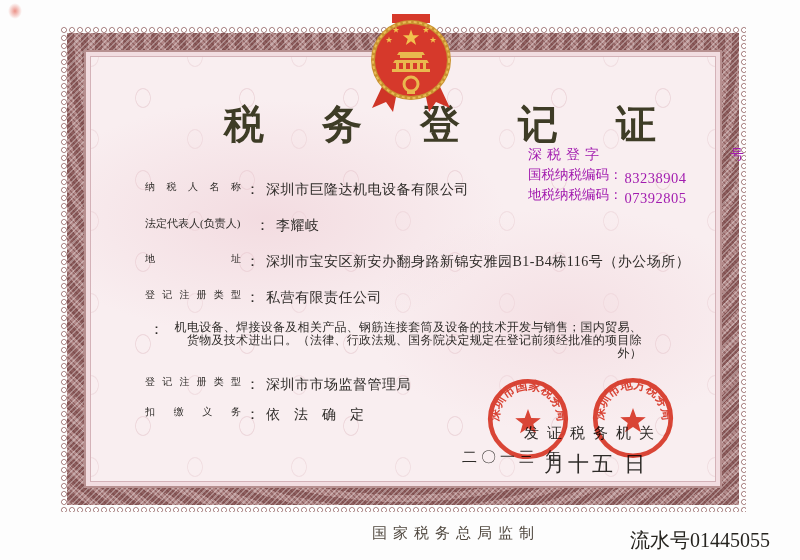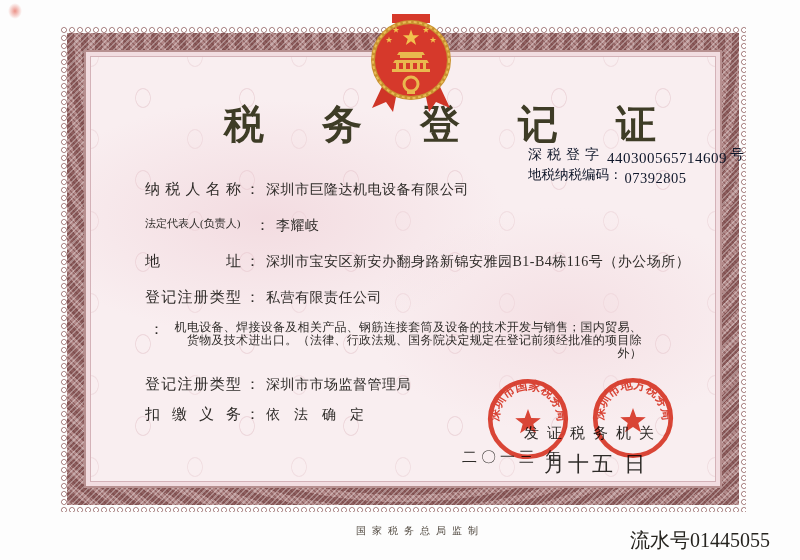--- a/index.html
+++ b/index.html
@@ -31,50 +31,50 @@
     background:radial-gradient(ellipse at center,rgba(221,58,40,.55),rgba(221,58,40,0) 70%);}
 
   
   .emblem{position:absolute;left:366px;top:14px;width:90px;height:102px;z-index:6;}
 
   
   .title{position:absolute;left:200px;top:97px;width:430px;text-align:center;z-index:3;
     font-size:40px;font-weight:700;color:#3e3c26;letter-spacing:24px;text-indent:24px;white-space:nowrap;}
 
   
-  .regblock{position:absolute;left:528px;top:146px;width:216px;z-index:3;color:#0f172a;}
+  .regblock{position:absolute;left:528px;top:146px;width:216px;z-index:3;color:#a21caf;}
   .regline1{display:flex;justify-content:space-between;align-items:flex-start;}
   .regprefix{font-size:14px;letter-spacing:5px;white-space:nowrap;}
   .regnum{font-size:15px;transform:translateY(4px);letter-spacing:.5px;}
   .regsuffix{font-size:14px;}
   .codeline{margin-top:1px;white-space:nowrap;}
   .codelabel{font-size:13.5px;}
   .codeval{font-size:14.5px;display:inline-block;transform:translateY(4px);margin-left:2px;letter-spacing:.5px;}
 
   
   .row{position:absolute;left:145px;width:575px;display:flex;align-items:flex-start;color:#2e2b28;z-index:3;}
-  .flabel{display:inline-block;width:96px;font-size:15px;text-align:justify;text-align-last:justify;flex:none;}
+  .flabel{display:inline-block;width:96px;font-size:10px;text-align:justify;text-align-last:justify;flex:none;}
   .flabel.compact{width:106px;font-size:11px;text-align:left;text-align-last:left;letter-spacing:0;}
   .fcolon{flex:none;font-size:15px;margin:0 6px 0 4px;}
   .fvalue{font-size:14px;letter-spacing:.5px;transform:translateY(1px);}
   .fvalue.small{font-size:12px;line-height:13px;width:472px;letter-spacing:.3px;text-align:right;}
   .fvalue.spread{letter-spacing:14px;}
 
   
   .issuing{position:absolute;left:524px;top:424px;font-size:15px;letter-spacing:8px;color:#2e2b28;z-index:3;white-space:nowrap;}
   .date-left{position:absolute;left:462px;top:448px;font-size:15px;letter-spacing:4px;color:#2e2b28;z-index:3;white-space:nowrap;}
   .date-right{position:absolute;left:544px;top:450px;font-size:21px;letter-spacing:3px;color:#2e2b28;z-index:3;white-space:nowrap;}
   .stamp{position:absolute;width:84px;height:84px;z-index:5;mix-blend-mode:multiply;opacity:.92;}
   .stamp.left{left:486px;top:377px;}
   .stamp.right{left:591px;top:376px;}
   .stamp text{font-family:"Liberation Serif",serif;font-weight:700;}
 
   
-  .supervisor{position:absolute;left:300px;top:524px;width:240px;text-align:center;
-    font-size:10px;letter-spacing:6px;color:#50483f;z-index:3;white-space:nowrap;}
+  .supervisor{position:absolute;left:300px;top:524px;width:240px;text-align:right;
+    font-size:15px;letter-spacing:6px;color:#50483f;z-index:3;white-space:nowrap;}
   .serial{position:absolute;left:630px;top:527px;font-size:20px;color:#26241f;z-index:3;white-space:nowrap;}
 </style>
 </head>
 <body>
 
 <div class="page">
 
   <div class="frame">
     <div class="beads"></div>
     <div class="band"></div>
@@ -113,22 +113,24 @@
     <rect x="26" y="55" width="38" height="3" fill="#e9b84e"></rect>
     <circle cx="45" cy="70" r="7" fill="none" stroke="#e9b84e" stroke-width="3"></circle>
     <rect x="41" y="76" width="8" height="4" fill="#e9b84e"></rect>
   </svg>
 
   <div class="title">税 务 登 记 证</div>
 
   <div class="regblock">
     <div class="regline1">
       <span class="regprefix">深税登字</span>
-      <span class="regnum">440300565714609</span>
       <span class="regsuffix">号</span>
+    </div>
+    <div class="codeline">
+      <span class="codelabel">国税纳税编码：</span><span class="codeval">83238904</span>
     </div>
     <div class="codeline">
       <span class="codelabel">地税纳税编码：</span><span class="codeval">07392805</span>
     </div>
   </div>
 
   <div class="row" style="top:180px">
     <span class="flabel">纳税人名称</span>
     <span class="fcolon">：</span>
     <span class="fvalue">深圳市巨隆达机电设备有限公司</span>

